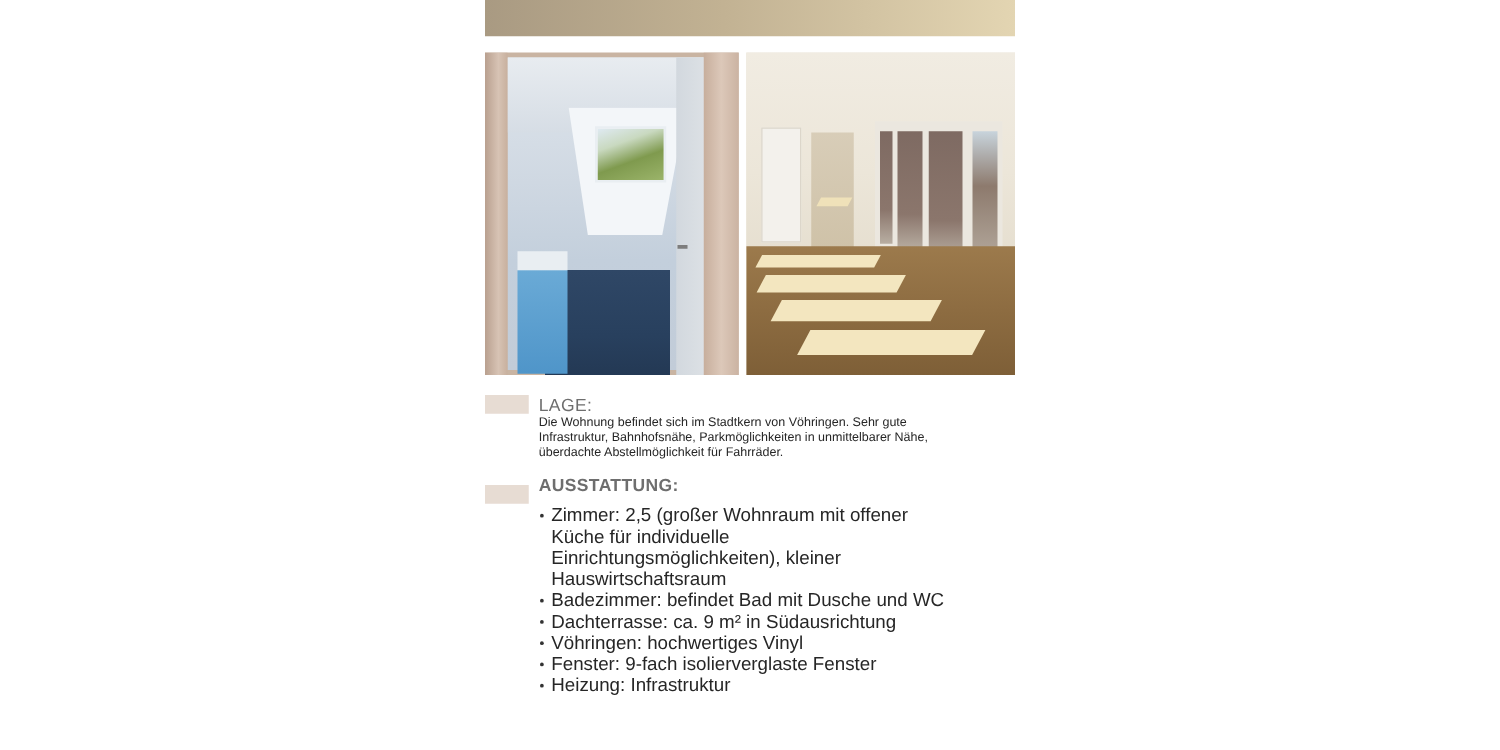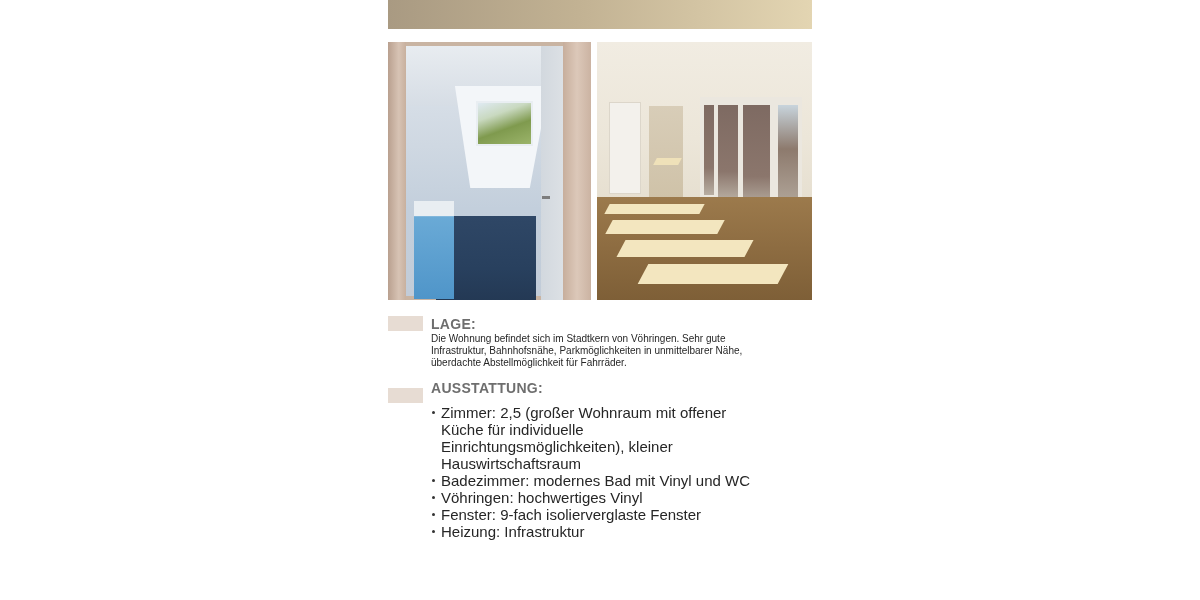--- a/index.html
+++ b/index.html
@@ -47,21 +47,21 @@
     .liv-windows { position:absolute; left:103px; top:55px; width:102px; height:128px;
       background: #ebe7df; }
     .liv-pane { position:absolute; top:8px; background: linear-gradient(180deg,#7e6a62,#8b766c 70%, #b8aea2); }
     .liv-floor { position:absolute; left:0; top:155px; width:215px; height:103px;
       background: linear-gradient(180deg, #9c7a4c 0%, #8d6c41 50%, #7e5f37 100%); }
     .liv-sun { position:absolute; background: #f3e6bf; transform: skewX(-28deg); }
 
     
     .accent-block { position:absolute; left:388px; width:35px; height:15px; background:#e7dcd3; }
     .section-title { position:absolute; left:431px; font-size:14px; color:#6e6e6e; letter-spacing:0.3px; }
-    .section-title.lage { font-weight: bold; text-align: right; }
+    .section-title.lage { font-weight: normal; text-align: right; }
     .section-title.ausst { font-weight: bold; }
     .lage-text { position:absolute; left:431px; top:333px; width:320px; font-size:10px; line-height:12.2px; color:#262626; }
 
     .features { position:absolute; left:431px; top:404px; width:340px; list-style:none; font-size:15px; color:#262626; }
     .features li { position:relative; padding-left:10px; line-height:17px; }
     .features li::before { content:""; position:absolute; left:1px; top:7px; width:3px; height:3px; border-radius:50%; background:#333; }
   </style>
 </head>
 <body>
 
@@ -100,17 +100,18 @@
 </div>
 
 <div class="accent-block" style="top:316px;"></div>
 <div class="section-title lage" style="top:316px;">LAGE:</div>
 <p class="lage-text">Die Wohnung befindet sich im Stadtkern von Vöhringen. Sehr gute Infrastruktur, Bahnhofsnähe, Parkmöglichkeiten in unmittelbarer Nähe, überdachte Abstellmöglichkeit für Fahrräder.</p>
 
 <div class="accent-block" style="top:388px;"></div>
 <div class="section-title ausst" style="top:380px;">AUSSTATTUNG:</div>
 <ul class="features">
   <li>Zimmer: 2,5 (großer Wohnraum mit offener Küche für individuelle Einrichtungsmöglichkeiten), kleiner Hauswirtschaftsraum</li>
-  <li>Badezimmer: modernes Bad mit Vinyl und WC</li>
+  <li>Badezimmer: befindet Bad mit Dusche und WC</li>
+  <li>Dachterrasse: ca. 9 m² in Südausrichtung</li>
   <li>Vöhringen: hochwertiges Vinyl</li>
   <li>Fenster: 9-fach isolierverglaste Fenster</li>
   <li>Heizung: Infrastruktur</li>
 </ul>
 
 </body></html>

